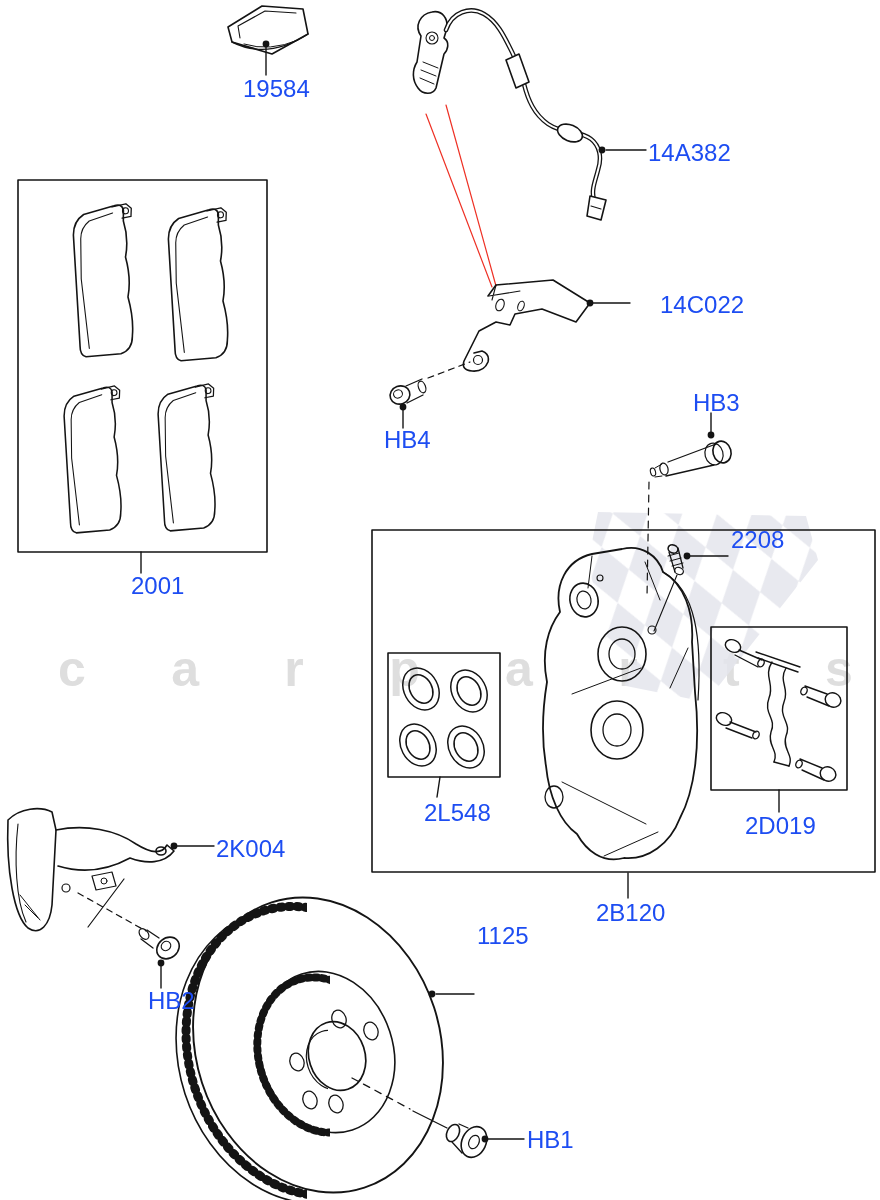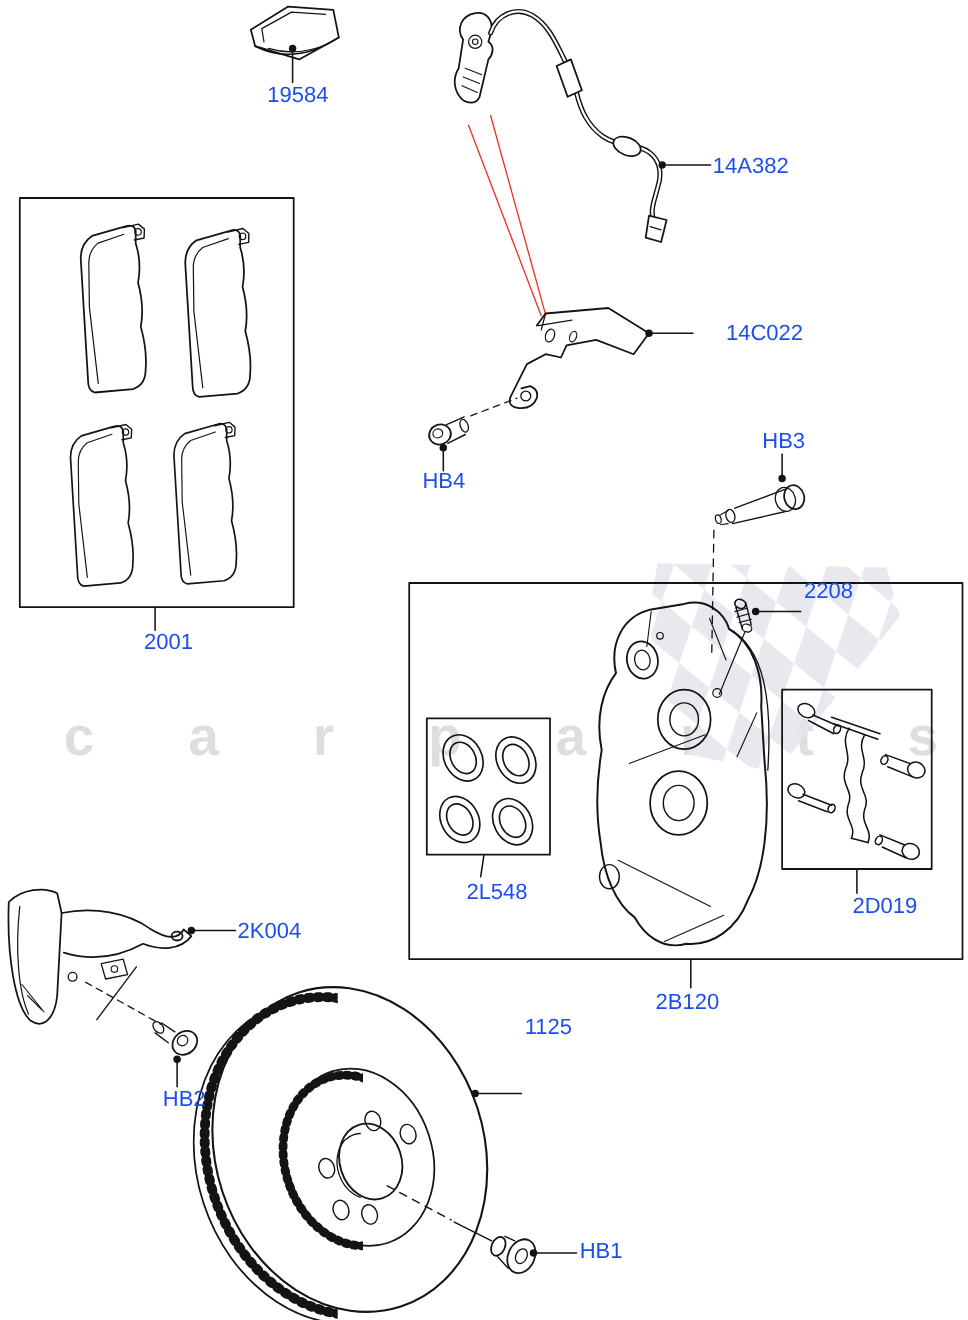--- a/index.html
+++ b/index.html
@@ -20,21 +20,21 @@
     letter-spacing:19px;line-height:1;color:var(--pink);white-space:nowrap;
     user-select:none;pointer-events:none;
   }
   .wm-sub{
     position:absolute;left:58px;top:644px;width:795px;display:flex;
     justify-content:space-between;font-size:50px;font-weight:700;
     color:var(--wgray);line-height:1;user-select:none;pointer-events:none;
   }
   svg.art{position:absolute;left:0;top:0;}
   .plabel{
-    position:absolute;color:var(--blue);font-size:20px;line-height:1;
+    position:absolute;color:var(--blue);font-size:24px;line-height:1;
     white-space:nowrap;cursor:pointer;
   }
 </style>
 </head>
 <body>
 
 <div class="stage">
 
   <div class="wm-sub">
     <span>c</span>
@@ -272,20 +272,20 @@
   </svg>
 
   <div class="plabel" style="left:243px;top:77px">19584</div>
   <div class="plabel" style="left:648px;top:141px">14A382</div>
   <div class="plabel" style="left:660px;top:293px">14C022</div>
   <div class="plabel" style="left:384px;top:428px">HB4</div>
   <div class="plabel" style="left:693px;top:391px">HB3</div>
   <div class="plabel" style="left:731px;top:528px">2208</div>
   <div class="plabel" style="left:131px;top:574px">2001</div>
   <div class="plabel" style="left:424px;top:801px">2L548</div>
-  <div class="plabel" style="left:775px;top:814px">2D019</div>
+  <div class="plabel" style="left:745px;top:814px">2D019</div>
   <div class="plabel" style="left:596px;top:901px">2B120</div>
   <div class="plabel" style="left:216px;top:837px">2K004</div>
   <div class="plabel" style="left:148px;top:989px">HB2</div>
   <div class="plabel" style="left:477px;top:924px">1125</div>
   <div class="plabel" style="left:527px;top:1128px">HB1</div>
 
 </div>
 
 </body></html>

